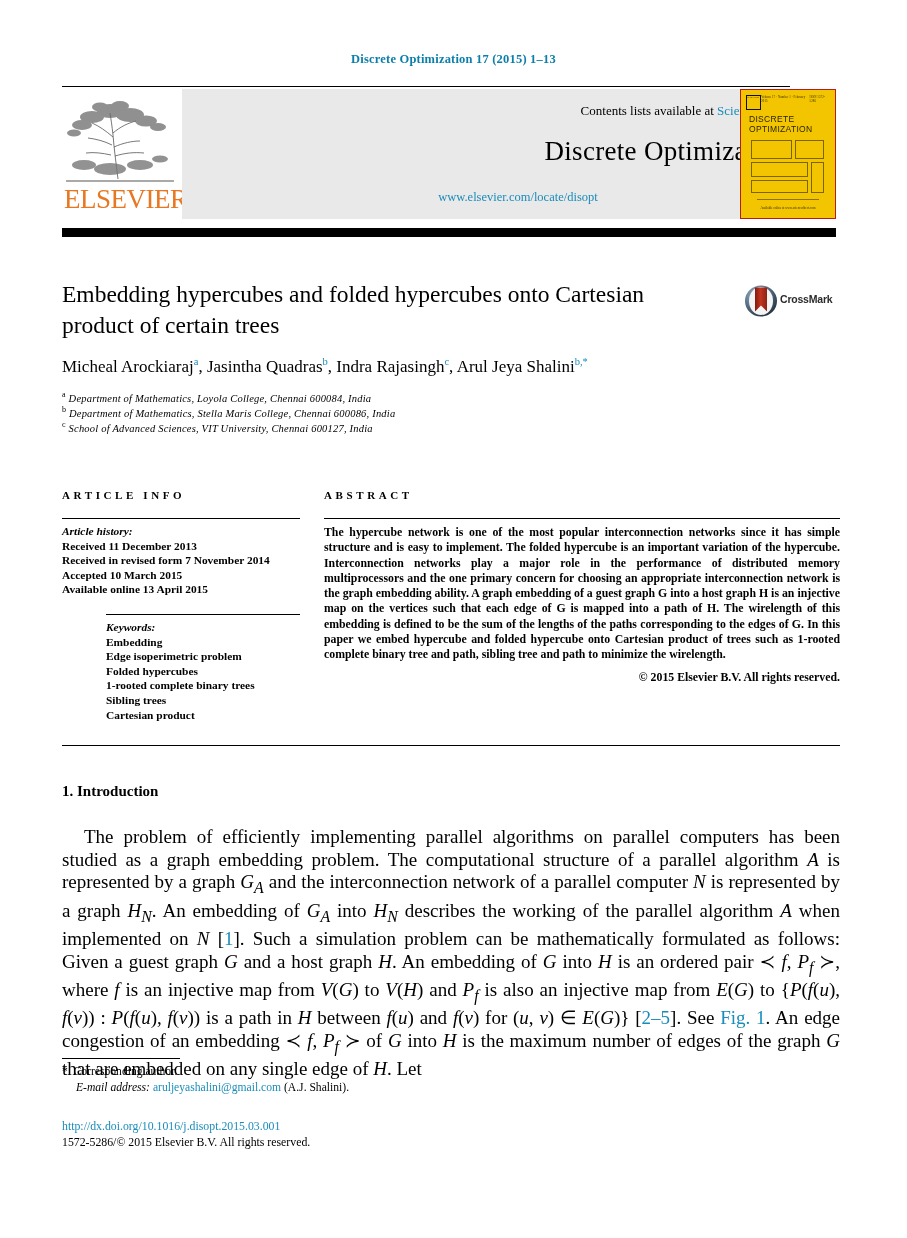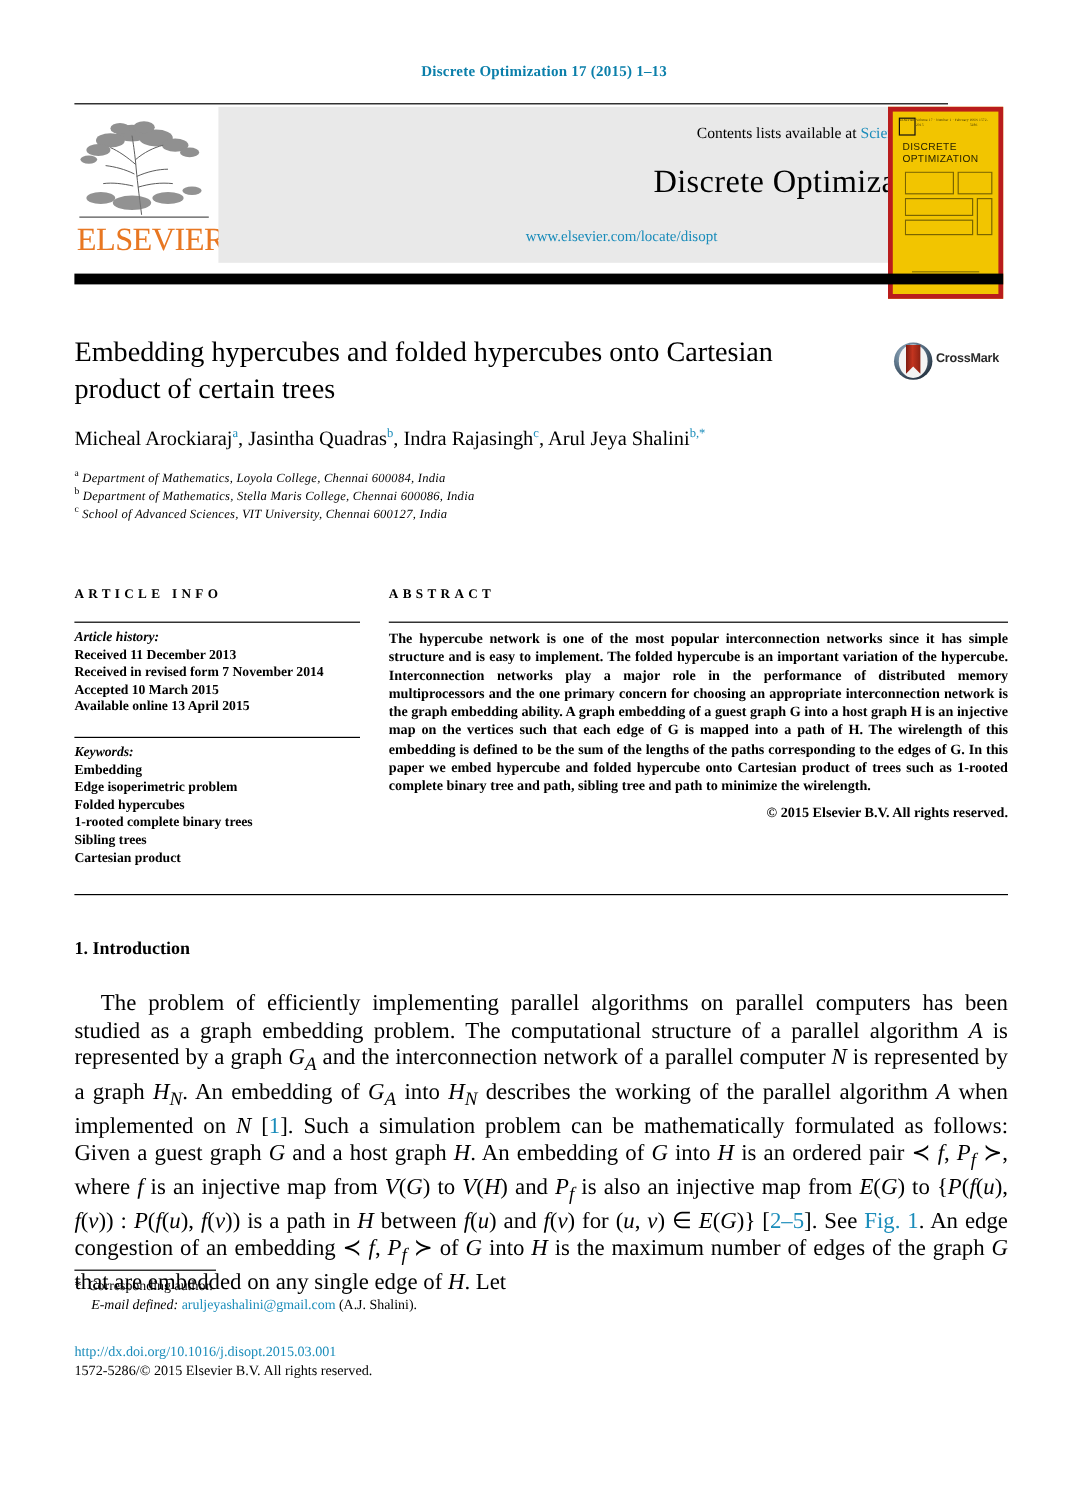--- a/index.html
+++ b/index.html
@@ -99,23 +99,23 @@
     text-align: center;
     font-size: 12.5px;
     color: #1a8cba;
     padding-left: 32px;
   }
   .cover {
     position: absolute;
     left: 740px;
     top: 89px;
     width: 96px;
-    height: 160px;
+    height: 130px;
     background: #f2c500;
-    border: 4px solid #b91c1c;
+    border: 1px solid #b91c1c;
     box-sizing: border-box;
     overflow: hidden;
   }
   .cover-topbar {
     position:absolute; left:5px; top:5px; right:5px; height:13px;
     display:flex; align-items:flex-start; justify-content:space-between;
   }
   .cover-elsbox {
     width:14px;height:13px;border:1px solid #111;
     background:#f2c500;
@@ -219,21 +219,21 @@
     margin-top: 5px;
     font-size: 11.4px;
     line-height: 14.6px;
     font-family: "Liberation Serif", serif;
     font-weight: bold;
   }
   .info-body .lbl {
     font-style: italic;
     font-weight: bold;
   }
-  .kw-block { margin-top: 17px; }
+  .kw-block { margin-top: 17px; margin-left: 44px; }
   .kw-rule { border-top: 1.6px solid #000; }
   .abstract {
     margin-top: 6px;
     font-size: 11.8px;
     line-height: 15.3px;
     text-align: justify;
     font-family: "Liberation Serif", serif;
     font-weight: bold;
   }
   .copyright {
@@ -452,19 +452,19 @@
   <div class="mid-rule"></div>
 
   <div class="h1">1. Introduction</div>
   <div class="body-text">
     <p id="body-para">The problem of efficiently implementing parallel algorithms on parallel computers has been studied as a graph embedding problem. The computational structure of a parallel algorithm <i>A</i> is represented by a graph <i>G<sub>A</sub></i> and the interconnection network of a parallel computer <i>N</i> is represented by a graph <i>H<sub>N</sub></i>. An embedding of <i>G<sub>A</sub></i> into <i>H<sub>N</sub></i> describes the working of the parallel algorithm <i>A</i> when implemented on <i>N</i> [<span class="lnk">1</span>]. Such a simulation problem can be mathematically formulated as follows: Given a guest graph <i>G</i> and a host graph <i>H</i>. An embedding of <i>G</i> into <i>H</i> is an ordered pair ≺ <i>f</i>, <i>P<sub>f</sub></i> ≻, where <i>f</i> is an injective map from <i>V</i>(<i>G</i>) to <i>V</i>(<i>H</i>) and <i>P<sub>f</sub></i> is also an injective map from <i>E</i>(<i>G</i>) to {<i>P</i>(<i>f</i>(<i>u</i>), <i>f</i>(<i>v</i>)) : <i>P</i>(<i>f</i>(<i>u</i>), <i>f</i>(<i>v</i>)) is a path in <i>H</i> between <i>f</i>(<i>u</i>) and <i>f</i>(<i>v</i>) for (<i>u</i>, <i>v</i>) ∈ <i>E</i>(<i>G</i>)} [<span class="lnk">2–5</span>]. See <span class="lnk">Fig. 1</span>. An edge congestion of an embedding ≺ <i>f</i>, <i>P<sub>f</sub></i> ≻ of <i>G</i> into <i>H</i> is the maximum number of edges of the graph <i>G</i> that are embedded on any single edge of <i>H</i>. Let</p>
   </div>
 
   <div class="fn-rule"></div>
   <div class="footnote">
     <div>*&nbsp;&nbsp;<span>Corresponding author.</span></div>
-    <div class="ind"><span class="em">E-mail defined:</span> <span class="lnk">aruljeyashalini@gmail.com</span> <span>(A.J. Shalini).</span></div>
+    <div class="ind"><span class="em">E-mail address:</span> <span class="lnk">aruljeyashalini@gmail.com</span> <span>(A.J. Shalini).</span></div>
   </div>
 
   <div class="doi">http://dx.doi.org/10.1016/j.disopt.2015.03.001</div>
   <div class="issn">1572-5286/© 2015 Elsevier B.V. All rights reserved.</div>
 
 </div>
 
 </body></html>

